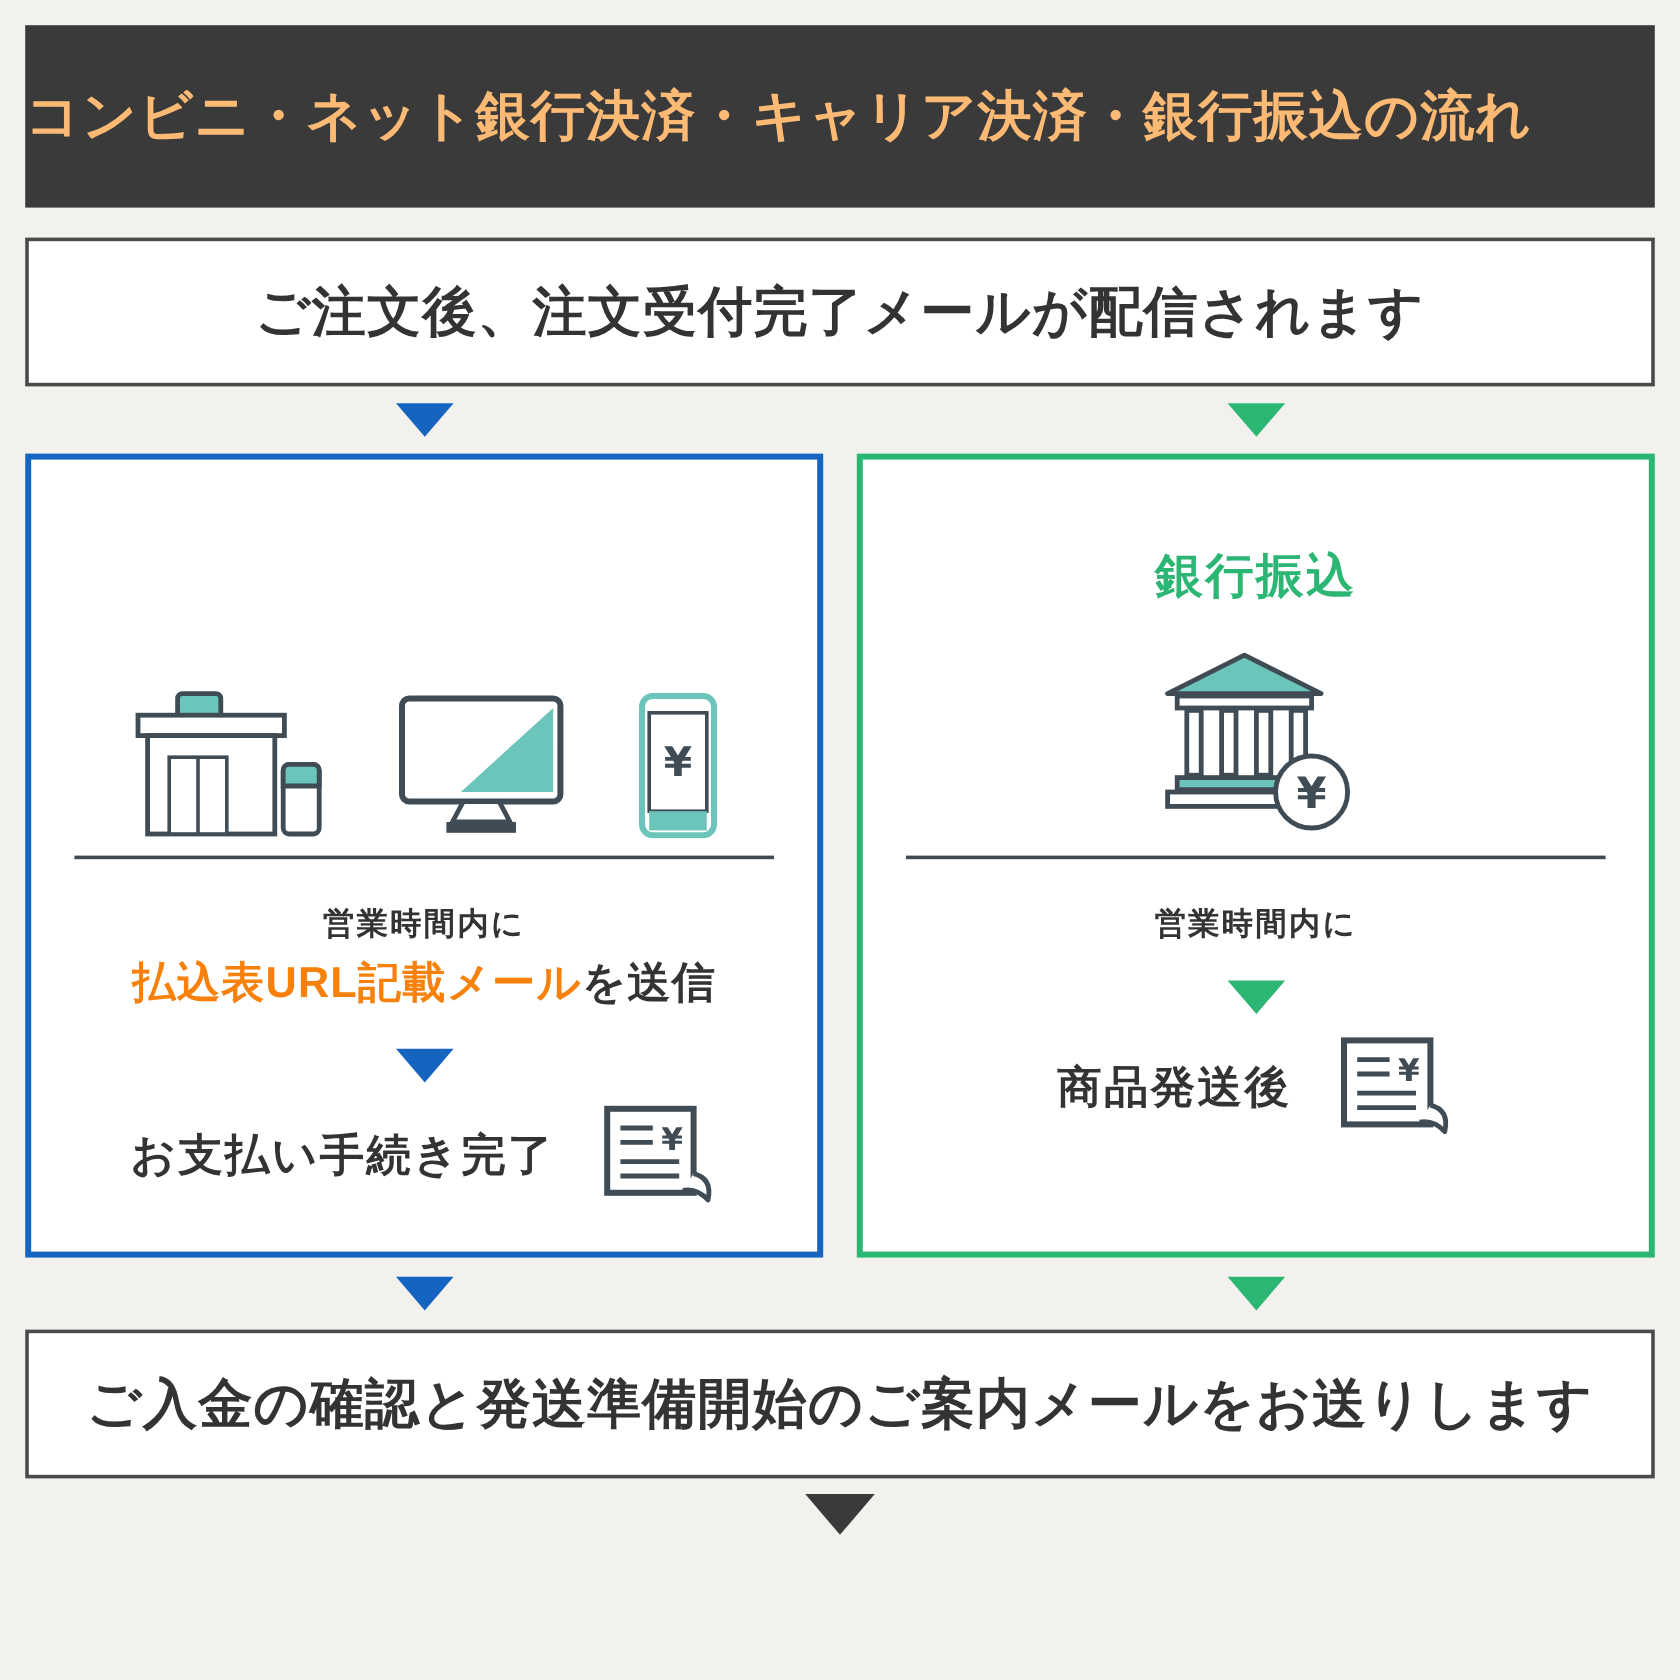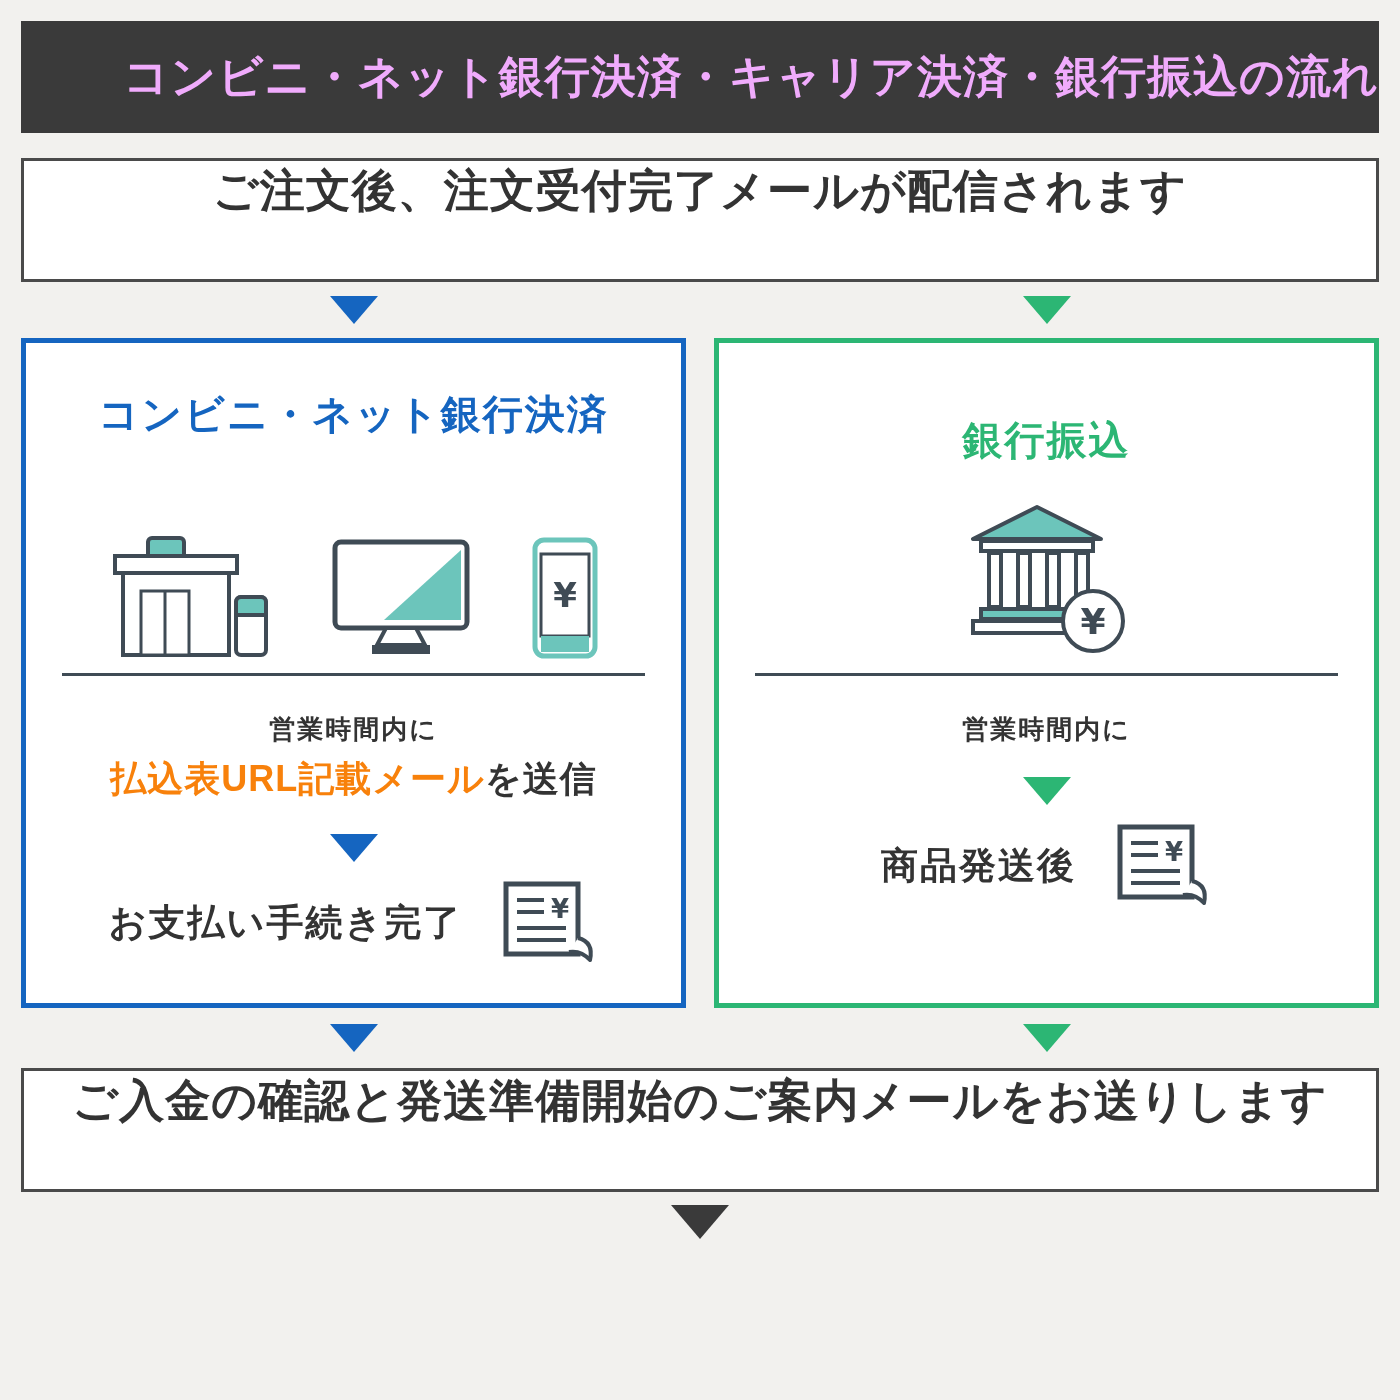--- a/index.html
+++ b/index.html
@@ -6,29 +6,29 @@
   html,body { width:1400px; height:1400px; }
   body {
     background: var(--bg, #f2f1ee);
     color: var(--ink, #333333);
     font-family: "Liberation Sans", "DejaVu Sans", sans-serif;
     overflow: hidden;
   }
   .page { width:1400px; height:1400px; padding:21px; display:flex; flex-direction:column; }
 
   .title-bar {
-    height:112px; background: var(--dark, #3a3a3a); color:#f0abfc;
-    display:flex; align-items:center; justify-content:flex-end;
+    height:152px; background: var(--dark, #3a3a3a); color:#fdba74;
+    display:flex; align-items:center; justify-content:flex-start;
     font-size:45px; font-weight:bold; letter-spacing:1px; flex:none;
   }
 
   .step-box {
     background:#ffffff; border:3px solid var(--box-border, #4a4a4a);
     height:124px; flex:none;
-    display:flex; justify-content:center;
+    display:flex; align-items:center; justify-content:center;
     font-size:45px; font-weight:bold; letter-spacing:1px; text-align:center;
   }
   .step-box.first { margin-top:25px; }
 
   .grid2 { display:grid; grid-template-columns:1fr 1fr; gap:28px; }
   .arrow-row { height:56px; align-items:center; flex:none; }
   .arrow-row.tall { height:60px; }
 
   .arrow { width:0; height:0; margin:0 auto;
     border-left:24px solid transparent; border-right:24px solid transparent; }
@@ -88,21 +88,20 @@
     <div>
         <div class="arrow green"></div>
       </div>
   </div>
 
   <div class="grid2 branches">
 
     <section class="branch left">
       <div class="branch-top">
         <h2 class="branch-title">
-          <span style="display:block;">コンビニ・ネット銀行決済</span>
         </h2>
         <div class="icons-row">
 
           <svg width="160" height="124" viewBox="0 0 160 124">
             <rect x="38" y="3" width="36" height="32" rx="4" fill="#6cc5bb" class="stroke" stroke-width="4"></rect>
             <rect x="5" y="21" width="122" height="17" fill="#ffffff" class="stroke" stroke-width="4"></rect>
             <rect x="13" y="38" width="106" height="82" fill="#ffffff" class="stroke" stroke-width="4"></rect>
             <rect x="31" y="56" width="48" height="64" fill="#ffffff" class="stroke" stroke-width="3"></rect>
             <line x1="55" y1="56" x2="55" y2="120" class="stroke" stroke-width="3"></line>
             <rect x="126" y="62" width="30" height="58" rx="5" fill="#ffffff" class="stroke" stroke-width="4"></rect>

